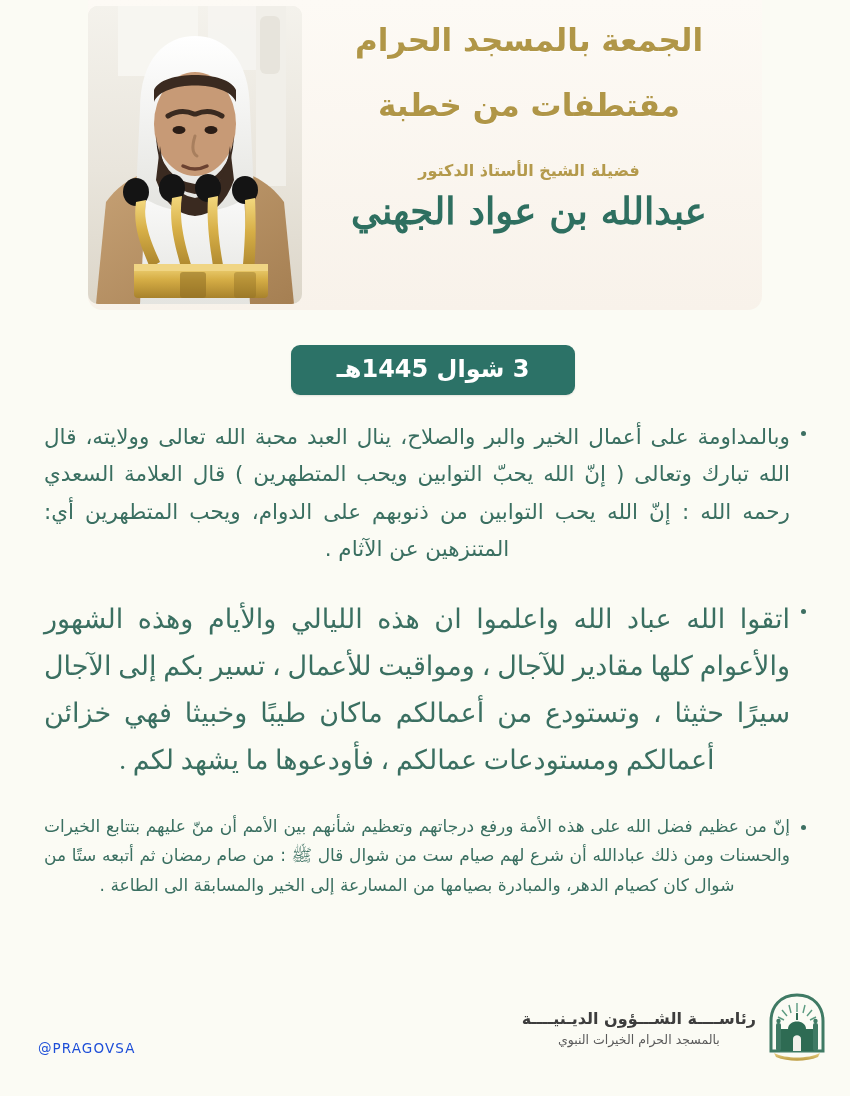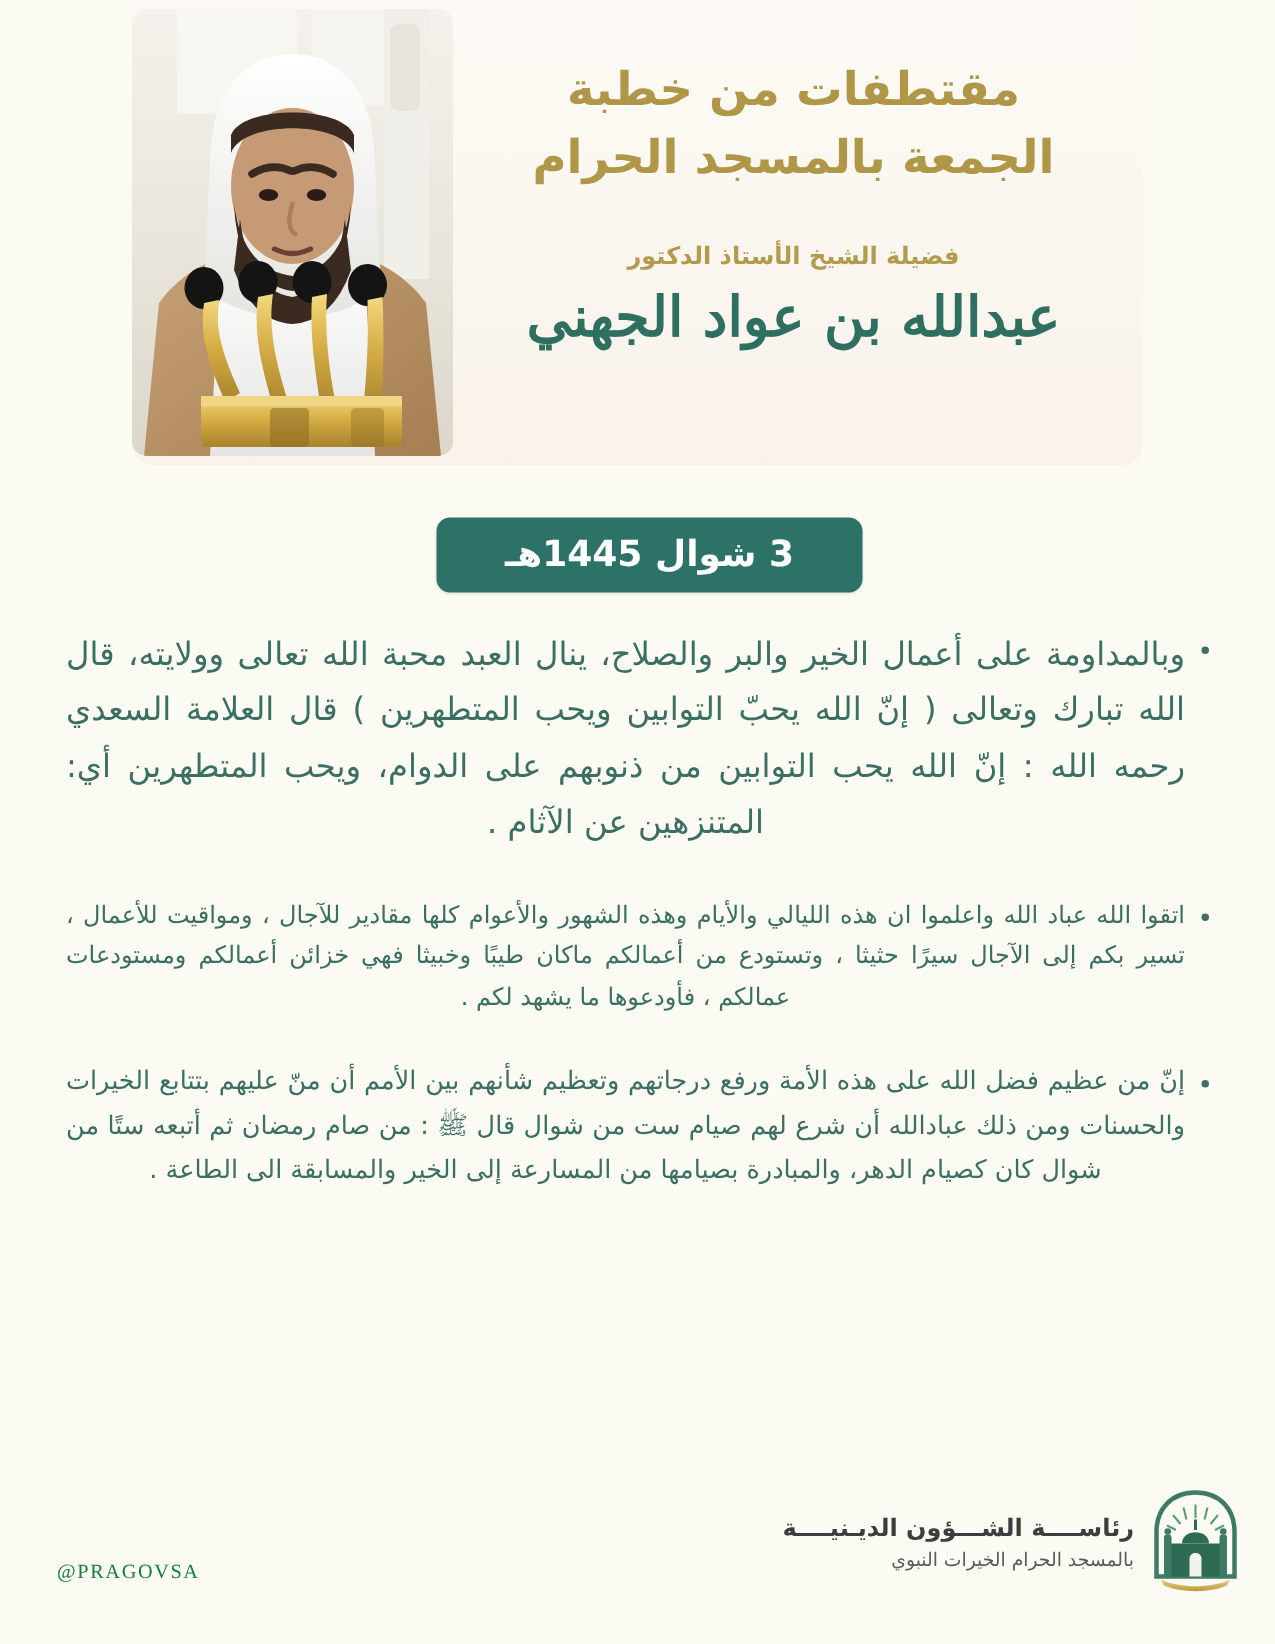--- a/index.html
+++ b/index.html
@@ -119,51 +119,50 @@
   }
   .para .bullet {
     position: absolute;
     right: 0;
     top: 13px;
     width: 5px;
     height: 5px;
     background: #3d6f62;
     border-radius: 50%;
   }
-  .para.p2 { font-size: 16px; }
+  .para.p2 { font-size: 27px; font-family: Liberation Serif, serif; }
   .para.p3 { font-size: 17px; }
 
   
   .footer {
     position: absolute;
     left: 0;
     right: 0;
     bottom: 0;
     height: 120px;
   }
   .handle {
     position: absolute;
     left: 38px;
     bottom: 40px;
-    color: #15803d;
+    color: #1d4ed8;
     font-size: 13.5px;
     letter-spacing: 1.1px;
     direction: ltr;
-    font-family: Liberation Serif, serif;
   }
   .brand {
     position: absolute;
     right: 22px;
     bottom: 33px;
     display: flex;
     align-items: center;
     gap: 10px;
   }
   .brand-logo { width: 62px; height: 70px; display: block; }
-  .brand-text { }
+  .brand-text { text-align: center; }
   .brand-title {
     color: #3d3d3d;
     font-size: 16px;
     font-weight: bold;
     letter-spacing: 1px;
     white-space: nowrap;
   }
   .brand-sub {
     color: #5a5a5a;
     font-size: 12.5px;
@@ -241,22 +240,22 @@
       </g>
 
       <rect x="46" y="258" width="134" height="34" rx="4" fill="url(#goldGrad)"></rect>
       <rect x="46" y="258" width="134" height="7" fill="#f0d584"></rect>
       <rect x="92" y="266" width="26" height="26" rx="3" fill="#8d6b22" opacity="0.55"></rect>
       <rect x="146" y="266" width="22" height="26" rx="3" fill="#8d6b22" opacity="0.4"></rect>
     </svg>
   </div>
 
   <div class="header-text">
+    <div class="title-line">الجمعة بالمسجد الحرام</div>
     <div class="title-line first">مقتطفات من خطبة</div>
-    <div class="title-line">الجمعة بالمسجد الحرام</div>
     <div class="sheikh-prefix">فضيلة الشيخ الأستاذ الدكتور</div>
     <div class="sheikh-name">عبدالله بن عواد الجهني</div>
   </div>
 </div>
 
 <div class="date-badge-wrap">
   <div class="date-badge">3 شوال 1445هـ</div>
 </div>
 
 <div class="body">

